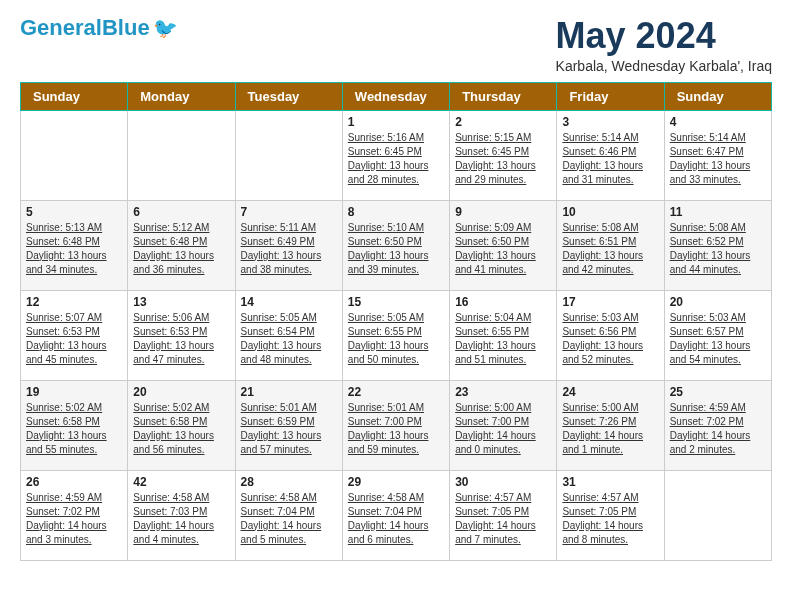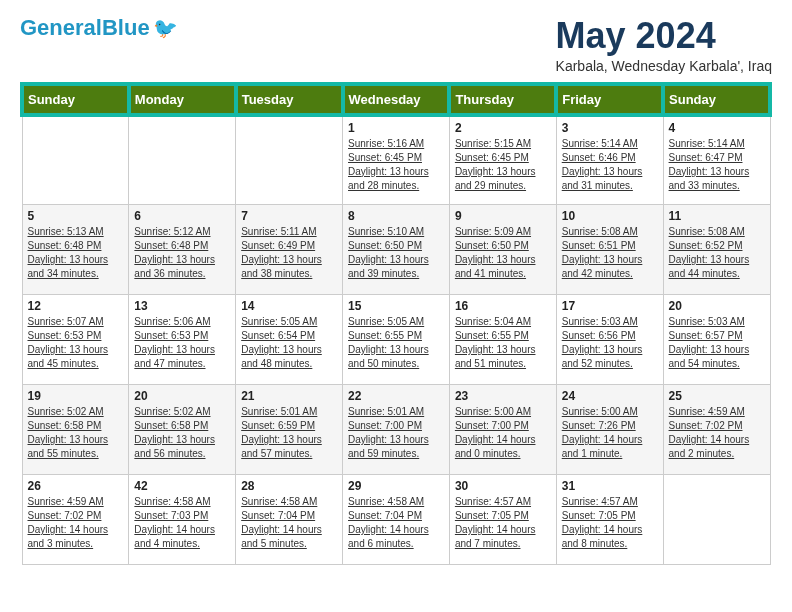--- a/index.html
+++ b/index.html
@@ -46,27 +46,27 @@
       color: #333;
       margin-top: 2px;
     }
     .calendar {
       width: 100%;
       border-collapse: collapse;
       margin-top: 8px;
       table-layout: fixed;
     }
     .calendar thead tr th {
-      background-color: #4d7c0f;
+      background-color: #a16207;
       color: #fff;
       font-size: 13px;
       font-weight: bold;
-      padding: 6px 4px;
+      padding: 6px 12px;
       text-align: left;
-      border: 4px solid #14b8a6;
+      border: 1px solid #14b8a6;
     }
     .calendar tbody tr td {
       border: 1px solid #ccc;
       vertical-align: top;
       padding: 4px 5px;
       font-size: 10.5px;
       color: #222;
       height: 90px;
       background: #fff;
     }

